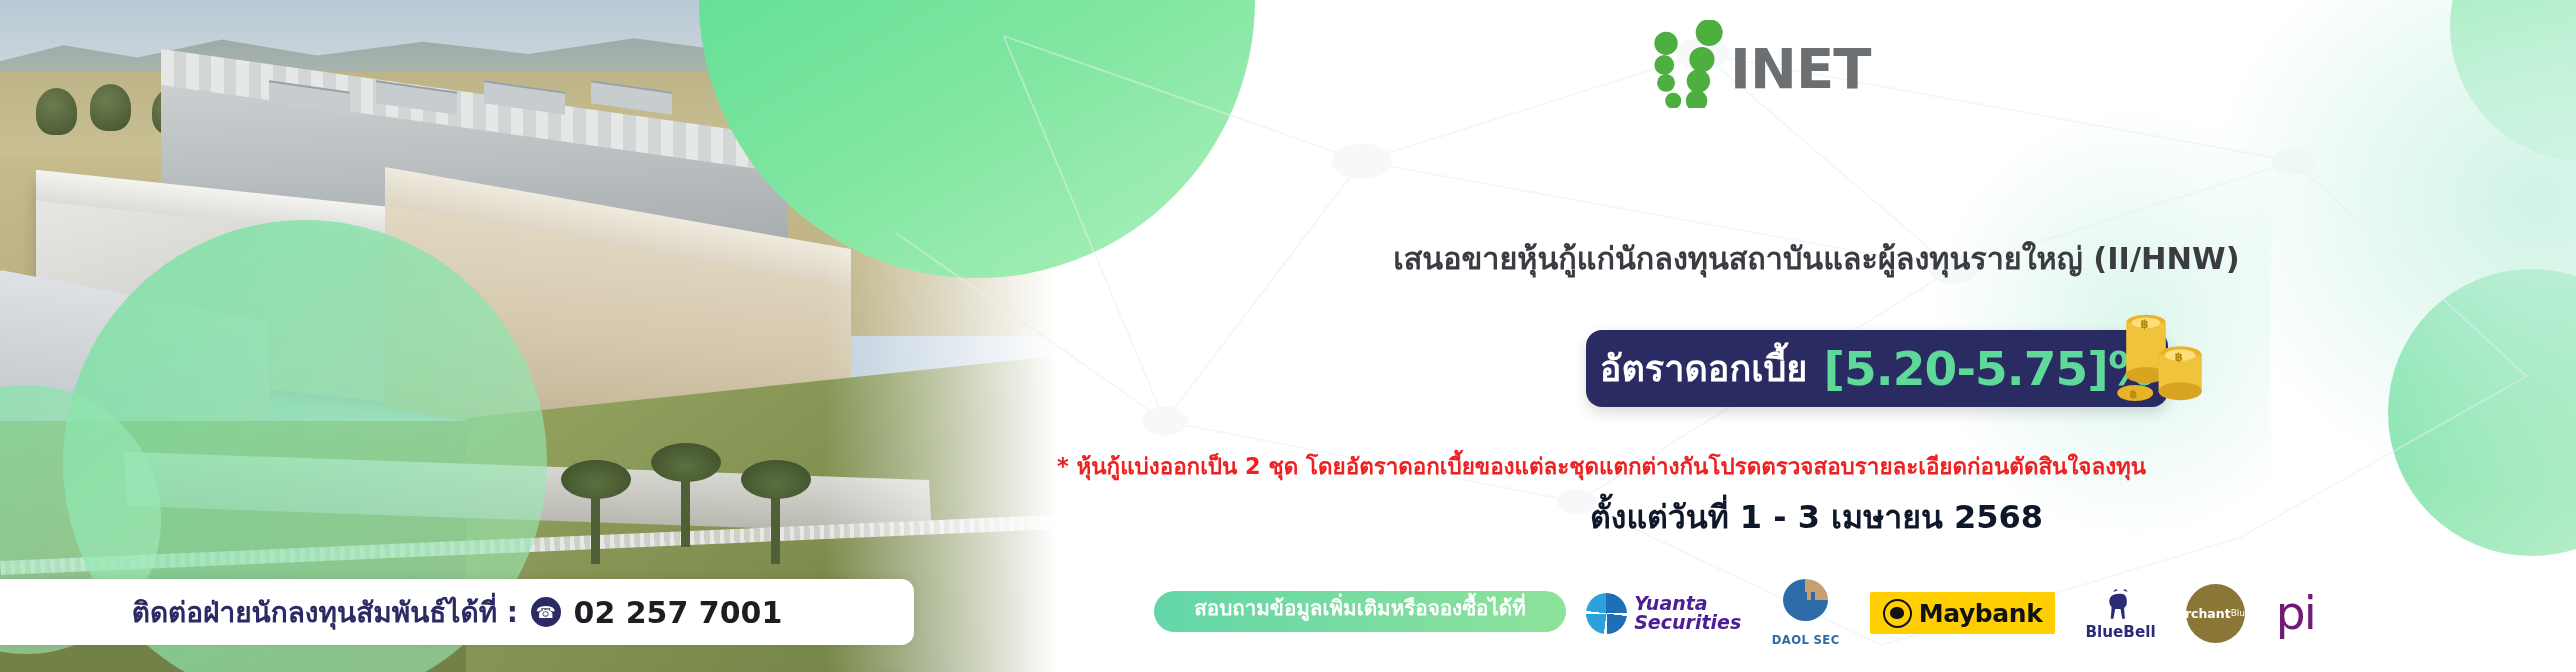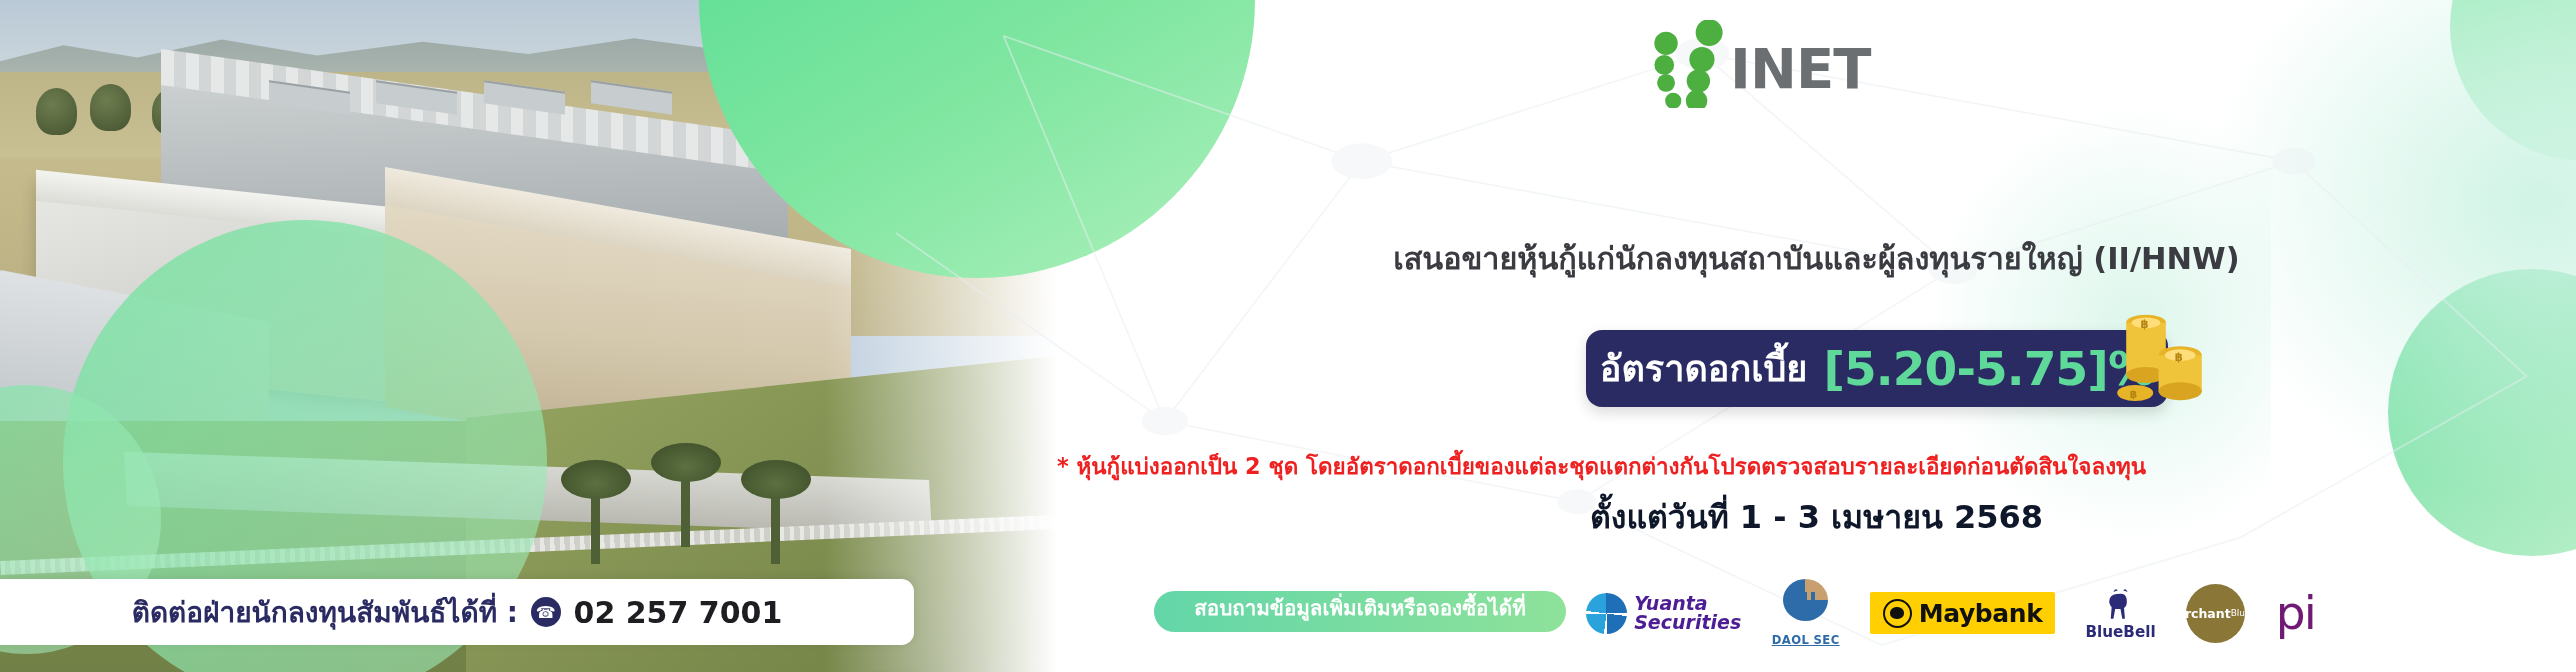--- a/index.html
+++ b/index.html
@@ -118,21 +118,21 @@
 
   .yuanta-mark { width:41px; height:41px; border-radius:50%;
     background:conic-gradient(#1e6fb8 0 25%,#ffffff 0 27%,#1e6fb8 0 50%,#ffffff 0 52%,#2aa3dd 0 75%,#ffffff 0 77%,#2aa3dd 0 100%); }
   .yuanta-text { margin-left:7.2px; color:#4c1d95; font-size:19px; font-weight:700;
     font-style:italic; line-height:.98; }
   .daol { display:flex; flex-direction:column; align-items:center; }
   .daol-mark { width:45px; height:45px; border-radius:50%;
     background:conic-gradient(from 0deg,#c8a070 0 25%,#2d6ca8 0 100%); position:relative; }
   .daol-mark::after { content:""; position:absolute; left:11.6px; top:13.4px; width:21.5px; height:25px;
     background:repeating-linear-gradient(90deg,#2d6ca8 0 4.5px,transparent 4.5px 8px); }
-  .daol-text { margin-top:12px; font-size:11.6px; font-weight:700; color:#2d6ca8; letter-spacing:0.4px;text-decoration:underline; }
+  .daol-text { margin-top:12px; font-size:11.6px; font-weight:700; color:#2d6ca8; letter-spacing:0.4px; }
   .maybank { background:#ffcf01; padding:6.3px 12.5px; display:flex; align-items:center; gap:7.2px; border-radius:1.8px; }
   .maybank-mark { width:29px; height:29px; border-radius:50%; border:2.7px solid #111;
     background:#ffcf01; position:relative; }
   .maybank-mark::after { content:""; position:absolute; left:5.4px; top:6.3px; width:14.3px; height:12.5px;
     border-radius:45%; background:#111; }
   .maybank-text { font-size:25px; font-weight:700; color:#111; letter-spacing:-0.4px; }
   .bluebell { display:flex; flex-direction:column; align-items:center; color:#2b2b78; }
   .deer { font-size:34px; line-height:1; color:#2b2b78; }
   .bluebell-text { font-size:15.2px; font-weight:700; margin-top:-1.8px; }
   .merchant { width:59px; height:59px; border-radius:50%; background:#8a7637;

